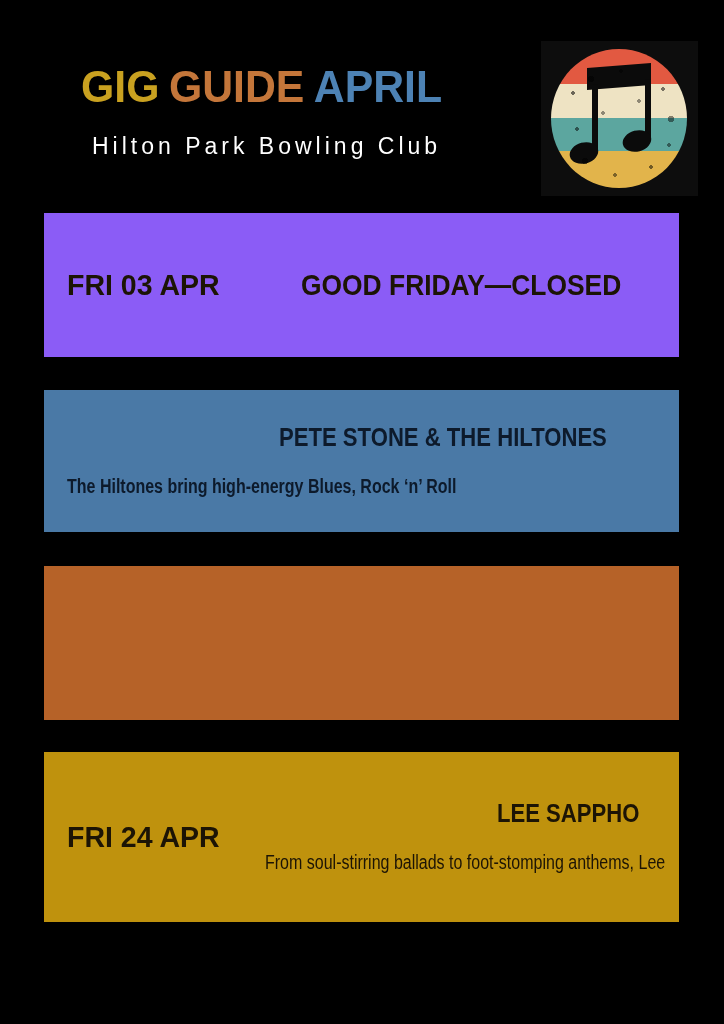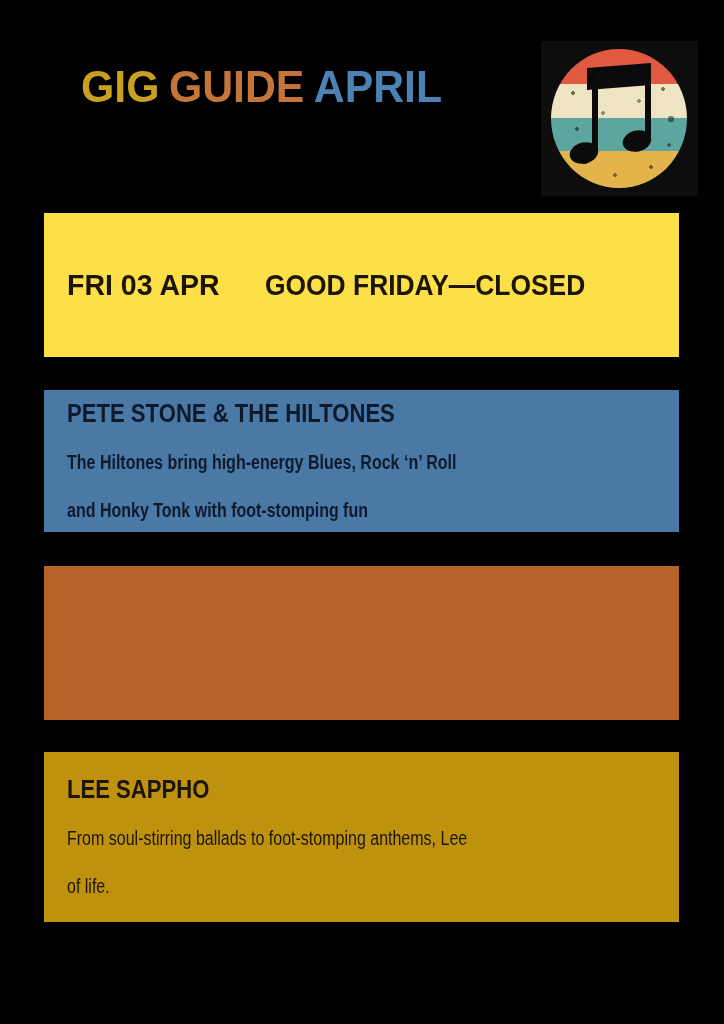--- a/index.html
+++ b/index.html
@@ -62,77 +62,77 @@
 
   
   .card{
     position:absolute;left:44px;width:635px;
     display:flex;align-items:center;
     box-sizing:border-box;
     padding-left:23px;padding-right:14px;
   }
   .card-date{width:198px;flex:none;font-size:30px;font-weight:bold;}
   .card-info{flex:1;min-width:0;}
-  .event-title{font-size:26px;font-weight:bold;margin:0 0 7px 0;}
+  .event-title{font-size:26px;font-weight:bold;margin:0 0 7px 0;text-align:right;}
   .event-title.big{font-size:30px;margin:0;}
   .desc-line{font-size:20px;line-height:27.5px;margin-top:20px;}
   .desc-bold .desc-line{font-weight:bold;}
 
   
   .scx95{display:inline-block;transform:scaleX(.95);transform-origin:0 50%;white-space:nowrap;}
   .scx88{display:inline-block;transform:scaleX(.88);transform-origin:0 50%;white-space:nowrap;}
   .scx85{display:inline-block;transform:scaleX(.85);transform-origin:0 50%;white-space:nowrap;}
   .scx80{display:inline-block;transform:scaleX(.80);transform-origin:0 50%;white-space:nowrap;}
 </style>
 </head>
 <body>
 
 <div class="poster">
 
   <h1 class="main-title">
     <span style="color: rgb(201, 161, 32);">GIG</span><span style="color: rgb(196, 118, 58);">GUIDE</span><span style="color: rgb(77, 130, 180);">APRIL</span>
   </h1>
 
+  <div class="subtitle">Hilton Park Bowling Club</div>
 
   <div class="logo" style="background: rgb(13, 13, 13);">
     <div class="logo-circle" id="logo-circle" style="background: linear-gradient(rgb(226, 89, 65) 0px, rgb(226, 89, 65) 25%, rgb(238, 227, 195) 25%, rgb(238, 227, 195) 49.5%, rgb(92, 166, 159) 49.5%, rgb(92, 166, 159) 73.5%, rgb(226, 180, 75) 73.5%, rgb(226, 180, 75) 100%);">
       <svg class="note-svg" viewBox="0 0 136 139" id="note-svg" style="color: rgb(11, 11, 11);">
         <g fill="currentColor">
           <polygon points="36,19 100,14 100,36 36,41"></polygon>
           <polygon points="41,36 47,35.4 47,104 41,104"></polygon>
           <polygon points="94,31 100,30.4 100,92 94,92"></polygon>
           <ellipse cx="33" cy="104" rx="14.5" ry="10.5" transform="rotate(-15 33 104)"></ellipse>
           <ellipse cx="86" cy="92" rx="14.5" ry="10.5" transform="rotate(-15 86 92)"></ellipse>
         </g>
       </svg>
       <div class="grunge"></div>
     </div>
   </div>
 
-  <section class="card" style="top: 213px; height: 144px; background: #fde047; color: rgb(28, 20, 5);">
+  <section class="card" style="top: 213px; height: 144px; background: #8b5cf6; color: rgb(28, 20, 5);">
     <div class="card-date"><span class="scx95">FRI 03 APR</span></div>
     <div class="card-info">
       <div class="event-title big"><span class="scx88">GOOD FRIDAY—CLOSED</span></div>
     </div>
   </section>
 
   <section class="card" style="top: 390px; height: 142px; background: rgb(74, 121, 166); color: rgb(13, 26, 43);">
     <div class="card-info desc-bold">
       <div class="event-title"><span class="scx85">PETE STONE &amp; THE HILTONES</span></div>
       <div class="desc-line"><span class="scx80">The Hiltones bring high-energy Blues, Rock ‘n’ Roll</span></div>
-      <div class="desc-line"><span class="scx80">and Honky Tonk with foot-stomping fun</span></div>
     </div>
   </section>
 
   <section class="card" style="top: 566px; height: 154px; background: rgb(182, 98, 40); color: rgb(28, 16, 2);">
     <div class="card-info">
     </div>
   </section>
 
   <section class="card" style="top: 752px; height: 170px; background: rgb(191, 146, 13); color: rgb(28, 20, 5);">
+    <div class="card-date"><span class="scx95">FRI 24 APR</span></div>
     <div class="card-info">
       <div class="event-title"><span class="scx85">LEE SAPPHO</span></div>
       <div class="desc-line"><span class="scx80">From soul-stirring ballads to foot-stomping anthems, Lee</span></div>
-      <div class="desc-line"><span class="scx80">of life.</span></div>
     </div>
   </section>
 
 </div>
 
 </body></html>

